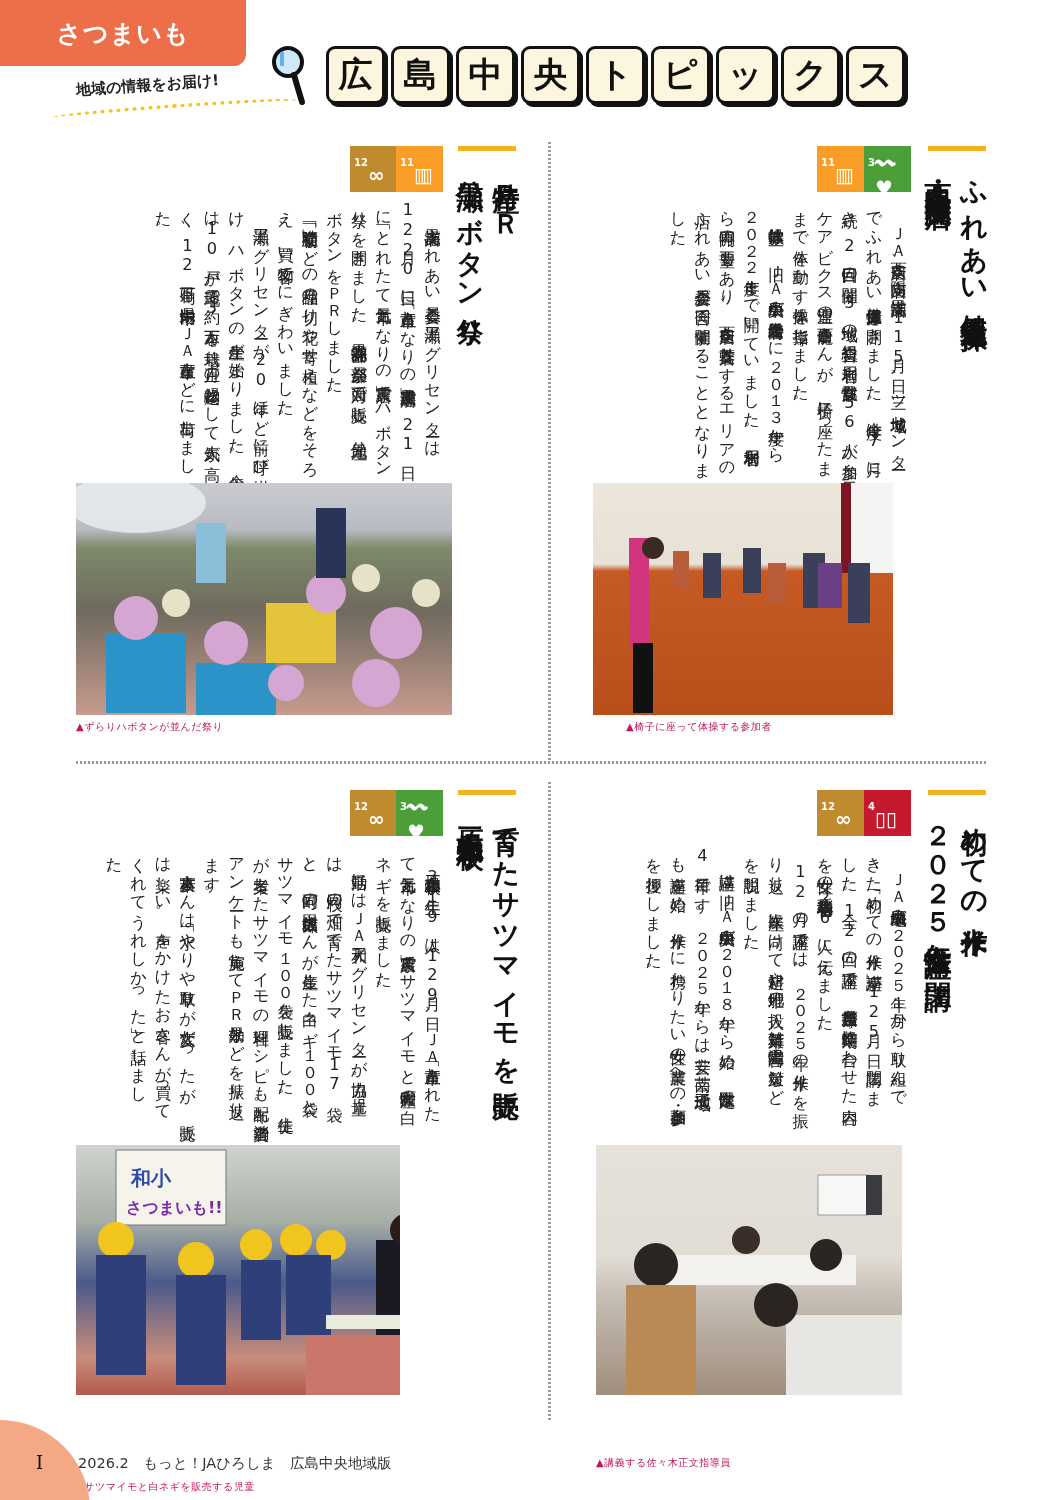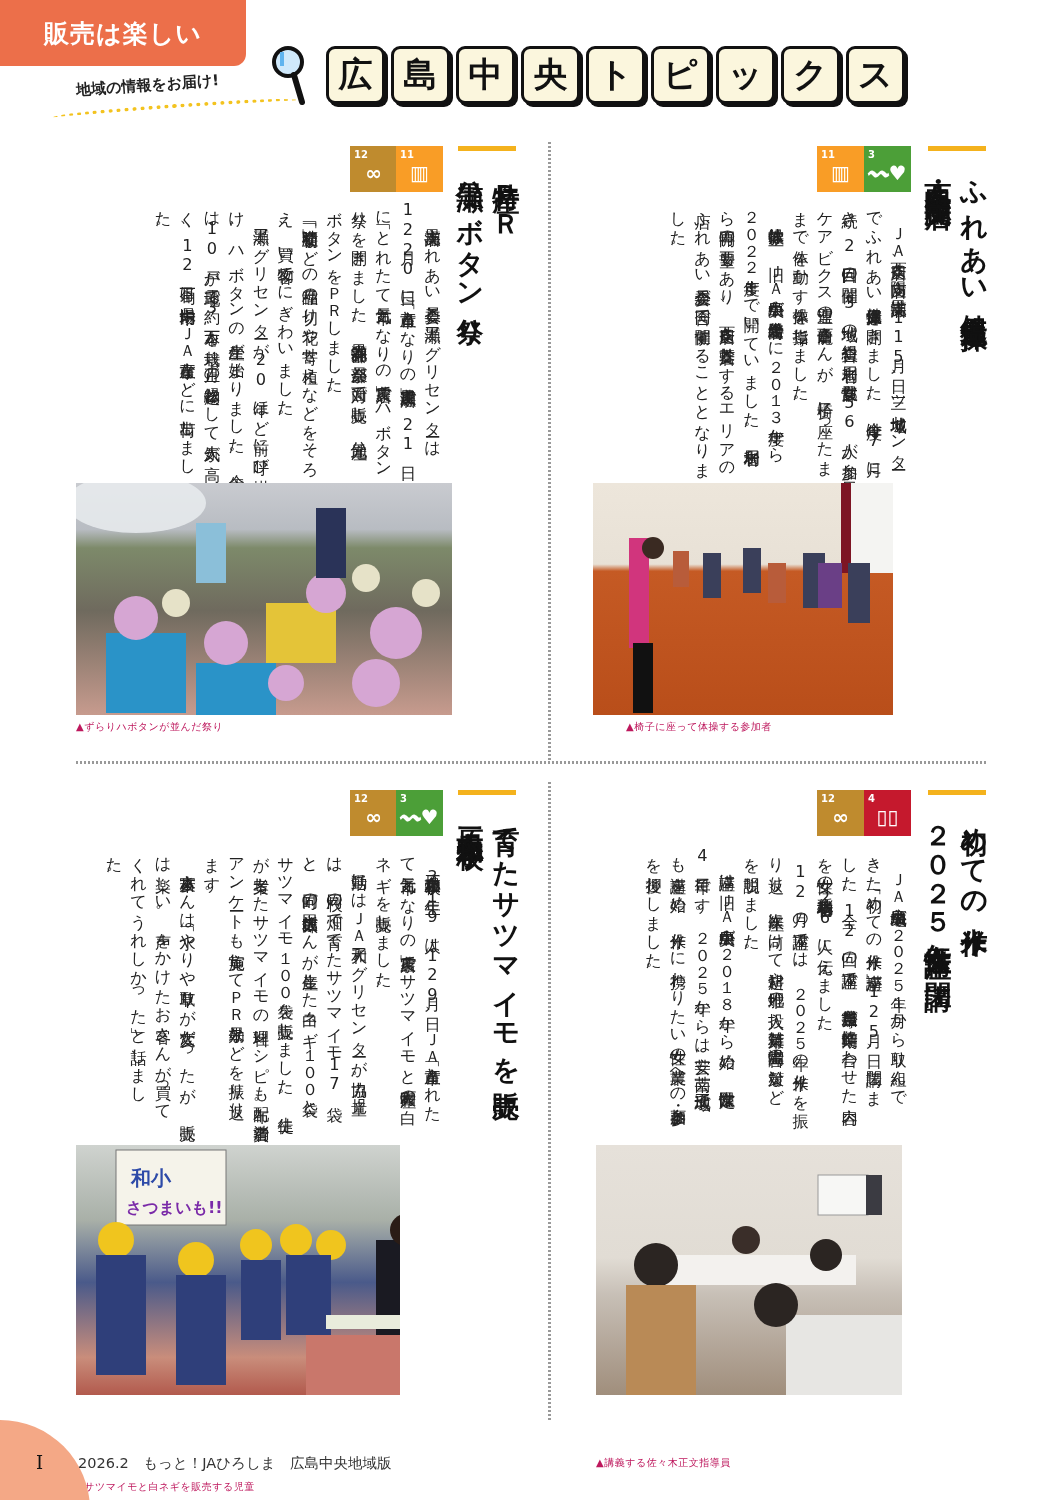--- a/index.html
+++ b/index.html
@@ -12,35 +12,35 @@
   .dotline{left:52px;top:104px;width:246px;height:10px;border-top:4px dotted #f3c31f;border-radius:50%;transform:rotate(-4deg)}
   .magnifier{left:268px;top:44px;width:44px;height:62px}
   .title-row{left:326px;top:46px;display:flex;gap:6px}
   .title-tile{width:59px;height:58px;background:#fbf6dd;border:3px solid #111;border-radius:9px;box-shadow:3px 3px 0 #111;display:flex;align-items:center;justify-content:center;font-size:34px;font-weight:900;color:#111}
   
   .vtext{writing-mode:vertical-rl;text-orientation:upright}
   .headline{font-weight:bold;font-size:27px;line-height:36px;letter-spacing:2px;color:#111}
   .hbar{height:5px;background:#f4b21d}
   .body{font-size:16.2px;line-height:24.5px;letter-spacing:0.5px;color:#222}
   .body p{text-indent:1em}
-  .sdg{width:47px;height:46px;display:flex;flex-direction:column;align-items:center;justify-content:flex-start;color:#fff;font-weight:bold;font-size:10px;padding-top:3px}
+  .sdg{width:47px;height:46px;display:flex;flex-direction:row;align-items:center;justify-content:flex-start;color:#fff;font-weight:bold;font-size:10px;padding-top:11px}
   .sdg .num{align-self:flex-start;padding-left:4px;font-size:10px}
   .sdg .glyph{font-size:20px;line-height:26px}
   .photo{overflow:hidden}
   .caption{font-size:10px;color:#be185d;letter-spacing:0.5px}
   .sep-v{width:3px;background:repeating-linear-gradient(0deg,#999 0 2px,#fff 2px 4px)}
   .sep-h{height:3px;background:repeating-linear-gradient(90deg,#999 0 2px,#fff 2px 4px)}
   .folio-circle{left:-90px;top:1420px;width:180px;height:180px;border-radius:50%;background:#f4a886}
   .folio-num{left:36px;top:1452px;font-family:"DejaVu Serif","Liberation Serif",serif;font-size:18px;color:#111}
   .footer{left:78px;top:1454px;font-size:14.5px;color:#333;white-space:pre}
 </style>
 </head>
 <body>
 
-<div class="abs region-tab">販売は楽しい</div>
+<div class="abs region-tab">さつまいも</div>
 <div class="abs tagline">地域の情報をお届け!</div>
 <div class="abs dotline"></div>
 <div class="abs magnifier">
   <svg width="44" height="62" viewBox="0 0 44 62">
     <circle cx="20" cy="18" r="14" fill="#cfe9fb" stroke="#111" stroke-width="4"></circle>
     <rect x="12" y="8" width="4" height="14" fill="#5fb4ef"></rect>
     <line x1="26" y1="31" x2="34" y2="58" stroke="#111" stroke-width="6" stroke-linecap="round"></line>
   </svg>
 </div>
 <div class="abs title-row">

